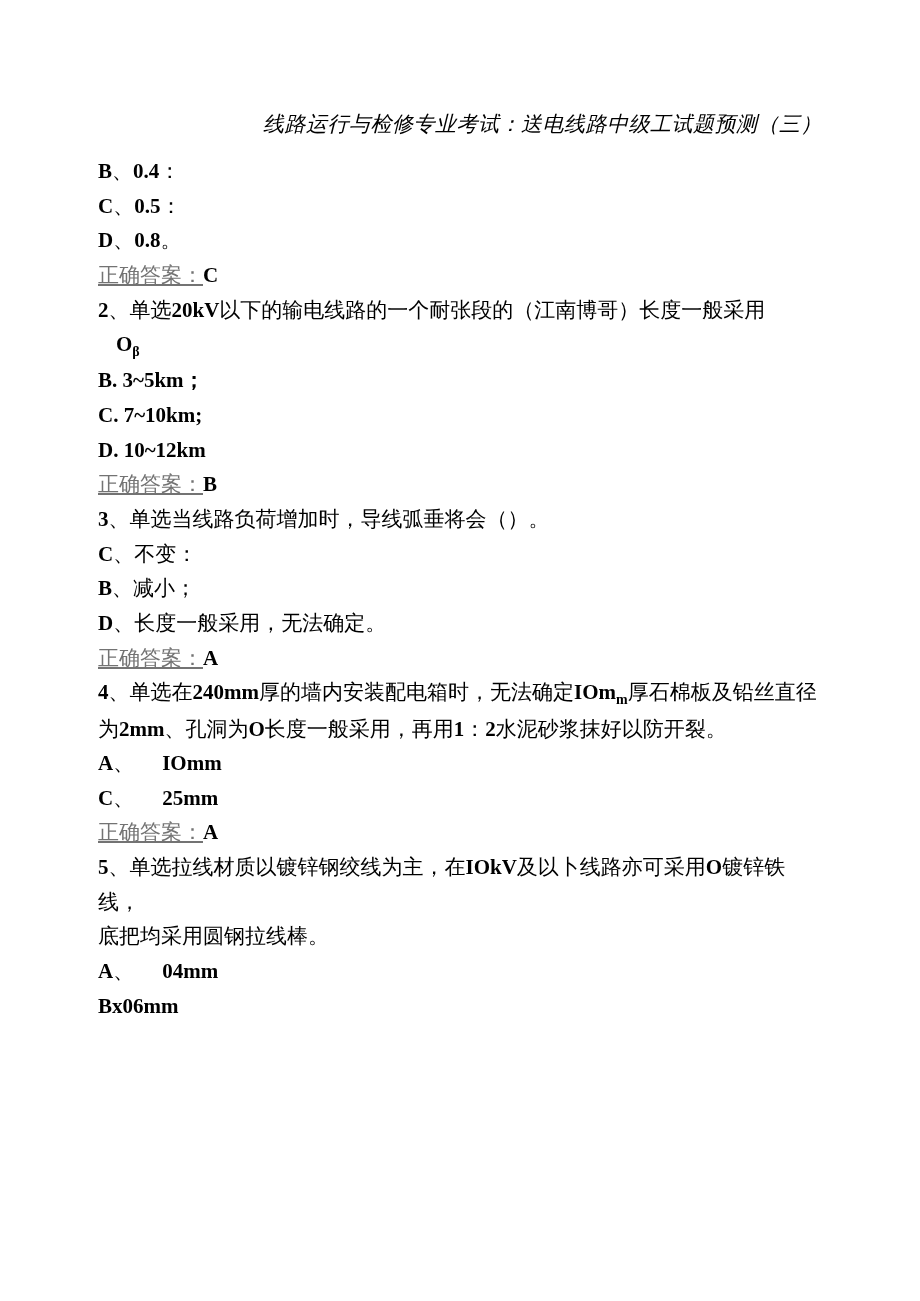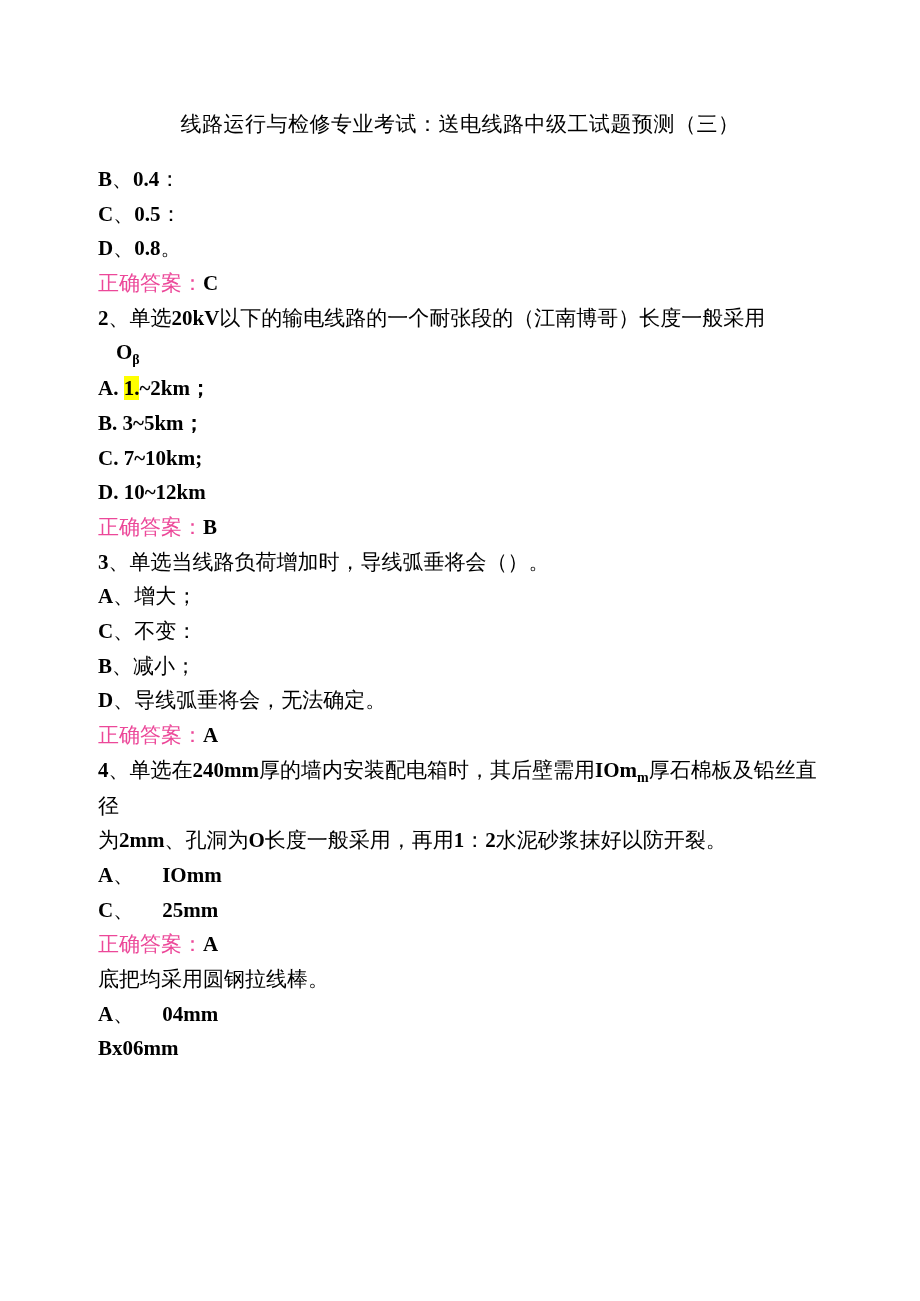--- a/index.html
+++ b/index.html
@@ -8,37 +8,39 @@
     background: #ffffff;
     font-family: "SimSun", "Songti SC", serif;
     width: 920px;
   }
   .page {
     padding: 110px 98px 60px 98px;
     box-sizing: border-box;
     width: 920px;
   }
   .title {
-    text-align: center;
+    text-align: right;
     font-size: 21px;
-    margin-bottom: 24px;
+    margin-bottom: 16px;
     font-family: "SimSun", serif;
     letter-spacing: 0.5px;
+    font-style: italic;
   }
   .line {
     font-size: 21px;
     line-height: 1.65;
     font-family: "SimSun", serif;
   }
   .bold {
     font-weight: bold;
   }
   .red {
-    color: #ec4899;
+    color: #737373;
     font-family: "SimSun", serif;
+    text-decoration: underline;
   }
   .hl {
     background-color: #ffff00;
   }
   .sub {
     vertical-align: sub;
     font-size: 14px;
   }
   .indent {
     padding-left: 18px;
@@ -68,70 +70,67 @@
     <span class="red">正确答案：</span><span class="bold">C</span>
   </div>
 
   <div class="line">
     <span class="bold">2</span><span>、单选</span><span class="bold">20kV</span><span>以下的输电线路的一个耐张段的（江南博哥）长度一般采用</span>
   </div>
   <div class="line indent">
     <span class="bold">O</span><span class="bold sub">β</span>
   </div>
   <div class="line bold">
-    <span>A.  </span><span class="hl">1.</span><span>~2km</span><span>；</span>
-  </div>
-  <div class="line bold">
     <span>B.  </span><span>3~5km</span><span>；</span>
   </div>
   <div class="line bold">
     <span>C.  </span><span>7~10km;</span>
   </div>
   <div class="line bold">
     <span>D.  </span><span>10~12km</span>
   </div>
   <div class="line">
     <span class="red">正确答案：</span><span class="bold">B</span>
   </div>
 
   <div class="line">
     <span class="bold">3</span><span>、单选当线路负荷增加时，导线弧垂将会（）。</span>
   </div>
   <div class="line">
-    <span class="bold">A</span><span>、增大；</span>
-  </div>
-  <div class="line">
     <span class="bold">C</span><span>、不变：</span>
   </div>
   <div class="line">
     <span class="bold">B</span><span>、减小；</span>
   </div>
   <div class="line">
-    <span class="bold">D</span><span>、导线弧垂将会，无法确定。</span>
+    <span class="bold">D</span><span>、长度一般采用，无法确定。</span>
   </div>
   <div class="line">
     <span class="red">正确答案：</span><span class="bold">A</span>
   </div>
 
   <div class="line">
-    <span class="bold">4</span><span>、单选在</span><span class="bold">240mm</span><span>厚的墙内安装配电箱时，其后壁需用</span><span class="bold">IOm</span><span class="bold sub">m</span><span>厚石棉板及铅丝直径</span>
+    <span class="bold">4</span><span>、单选在</span><span class="bold">240mm</span><span>厚的墙内安装配电箱时，无法确定</span><span class="bold">IOm</span><span class="bold sub">m</span><span>厚石棉板及铅丝直径</span>
   </div>
   <div class="line">
     <span>为</span><span class="bold">2mm</span><span>、孔洞为</span><span class="bold">O</span><span>长度一般采用，再用</span><span class="bold">1</span><span>：</span><span class="bold">2</span><span>水泥砂浆抹好以防开裂。</span>
   </div>
   <div class="line">
     <span class="bold">A</span><span>、</span><span class="opt-gap"></span><span class="bold">IOmm</span>
   </div>
   <div class="line">
     <span class="bold">C</span><span>、</span><span class="opt-gap"></span><span class="bold">25mm</span>
   </div>
   <div class="line">
     <span class="red">正确答案：</span><span class="bold">A</span>
   </div>
 
+  <div class="line">
+    <span class="bold">5</span><span>、单选拉线材质以镀锌钢绞线为主，在</span><span class="bold">IOkV</span><span>及以卜线路亦可采用</span><span class="bold">O</span><span>镀锌铁线，</span>
+  </div>
   <div class="line">
     <span>底把均采用圆钢拉线棒。</span>
   </div>
   <div class="line">
     <span class="bold">A</span><span>、</span><span class="opt-gap"></span><span class="bold">04mm</span>
   </div>
   <div class="line bold">
     <span>Bx06mm</span>
   </div>
   <div class="line bold">

